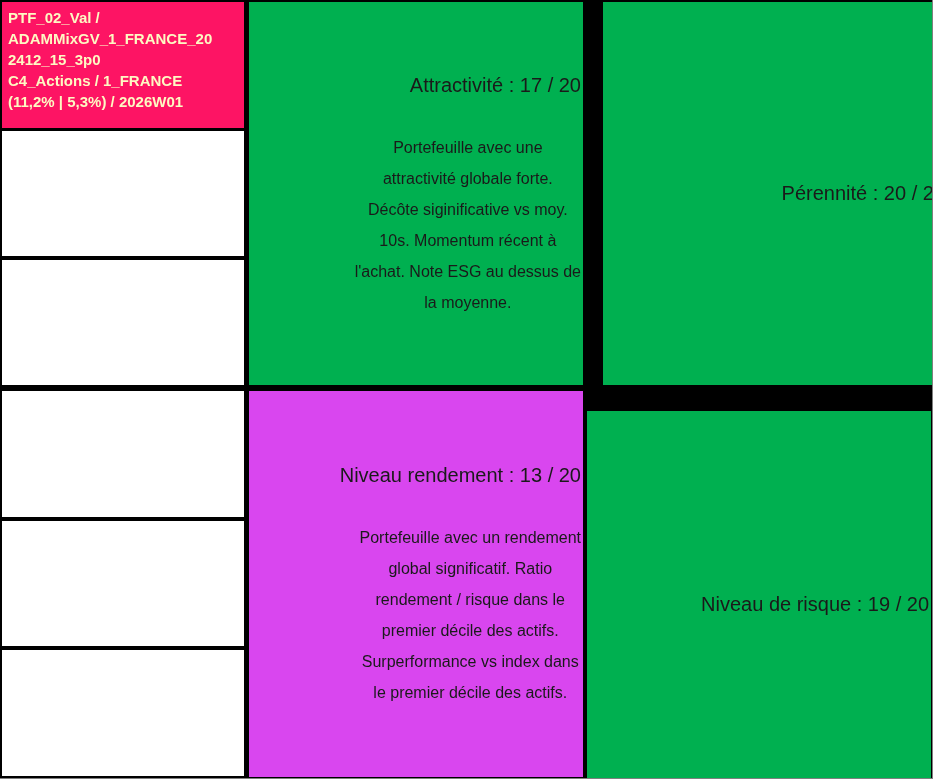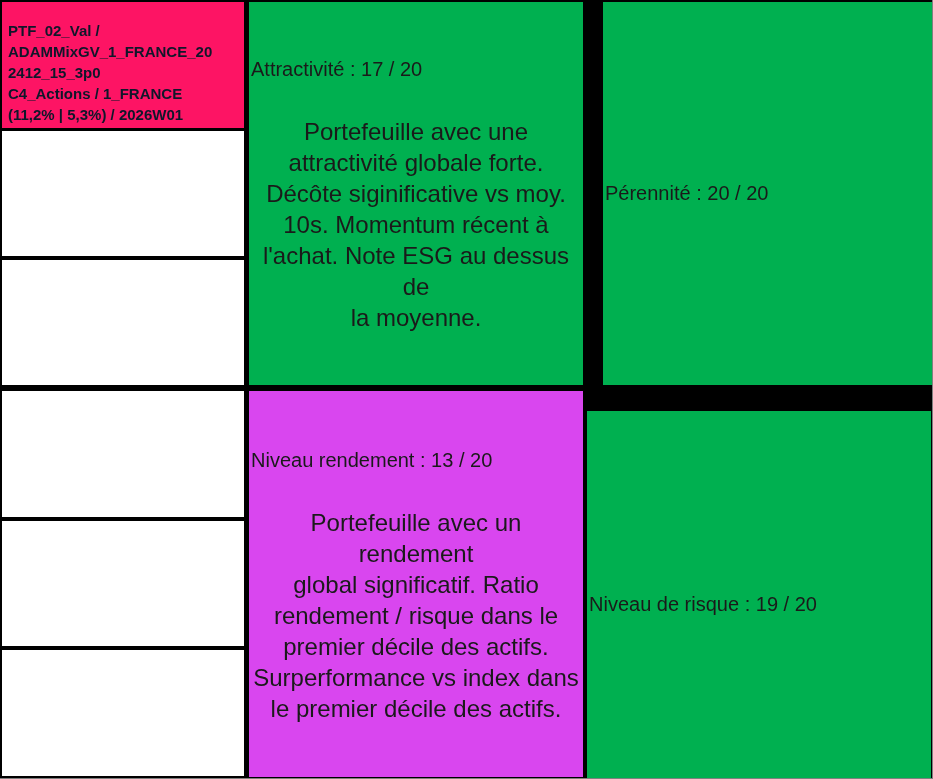--- a/index.html
+++ b/index.html
@@ -13,51 +13,51 @@
   }
   .cell {
     position: absolute;
     box-sizing: border-box;
   }
   .pink {
     left: 2px; top: 2px; width: 242px; height: 126px;
     background: #fd1464;
   }
   .pink-text {
-    color: #0f172a;
+    color: #fef9c3;
     font-weight: bold;
     font-size: 15px;
     line-height: 21px;
-    padding: 18px 6px;
+    padding: 5px 6px;
     white-space: pre-line;
     word-break: break-word;
   }
   .empty { background: #ffffff; left: 2px; width: 242px; }
   .e1 { top: 131px; height: 125px; }
   .e2 { top: 260px; height: 125px; }
   .e3 { top: 391px; height: 126px; }
   .e4 { top: 521px; height: 125px; }
   .e5 { top: 650px; height: 126px; }
   .score {
     display: flex;
     flex-direction: column;
-    align-items: flex-start;
+    align-items: flex-end;
     justify-content: center;
     gap: 31px;
     text-align: center;
     color: #1a1a1a;
     padding: 2px;
   }
   .score .title {
     font-size: 20px;
     line-height: 31px;
     white-space: pre-line;
   }
   .score .desc {
-    font-size: 24px;
+    font-size: 16px;
     line-height: 31px;
     white-space: pre-line;
   }
   .green { background: #00b050; }
   .lightgreen { background: #d946ef; }
   .mid-top { left: 249px; top: 2px; width: 334px; height: 383px; }
   .mid-bottom { left: 249px; top: 391px; width: 334px; height: 386px; }
   .right-top { left: 603px; top: 2px; width: 344px; height: 383px; }
   .right-bottom { left: 587px; top: 411px; width: 344px; height: 386px; }
   .frame-edge {

